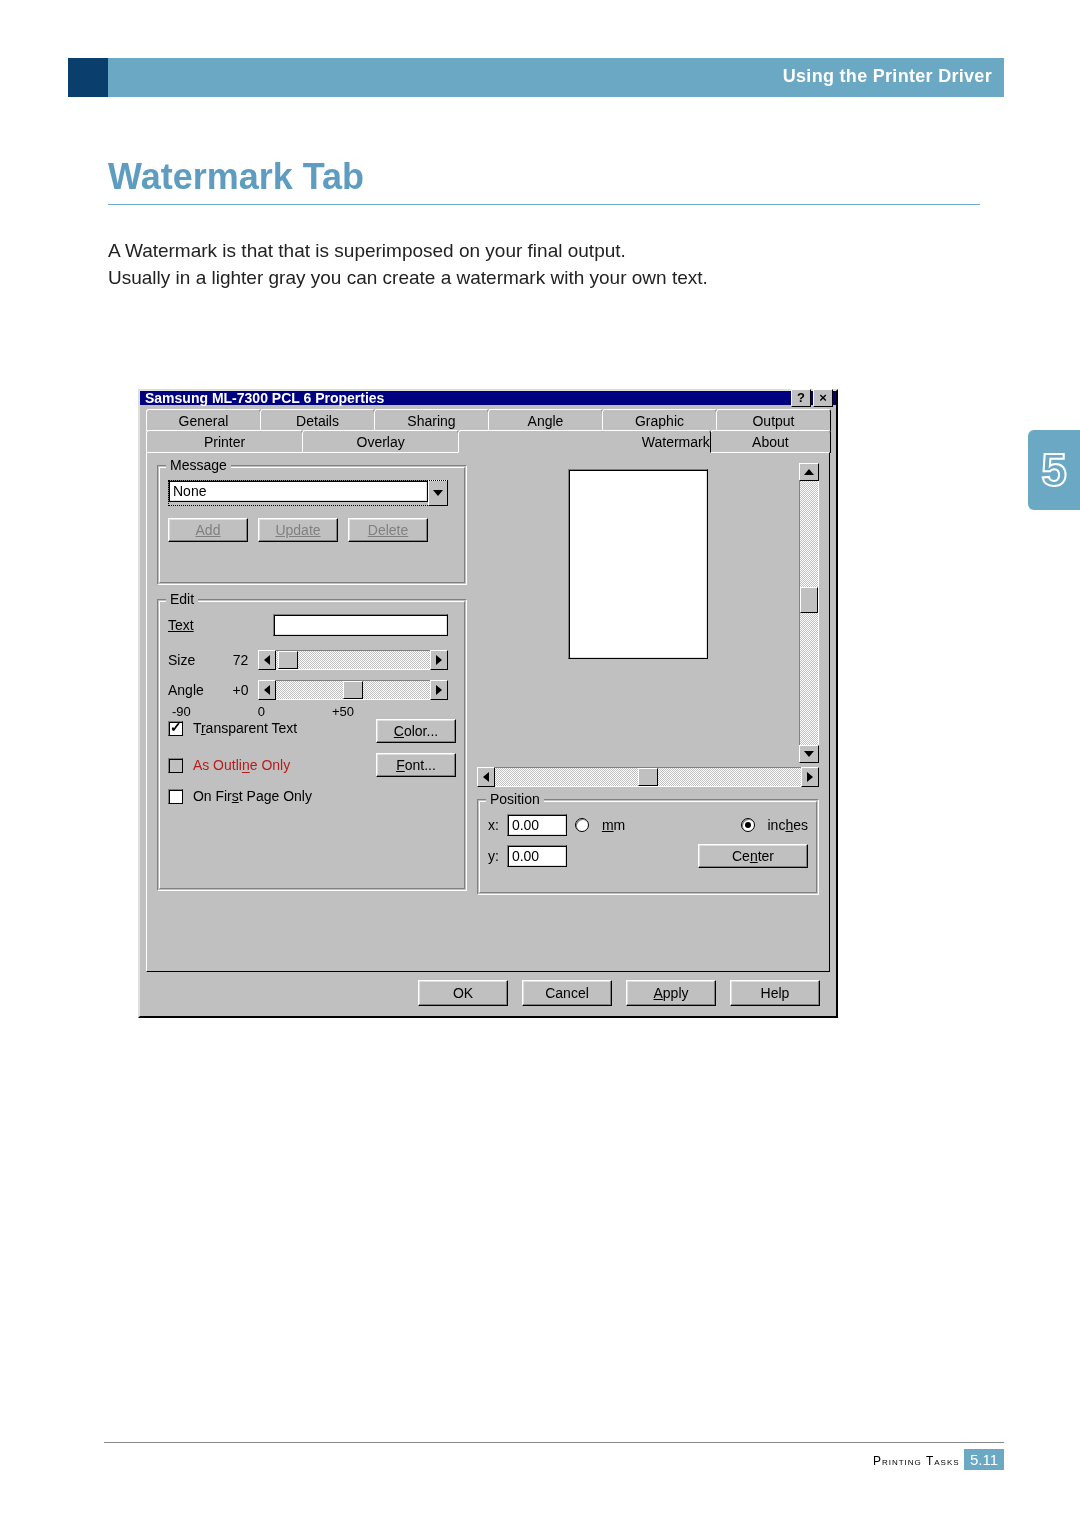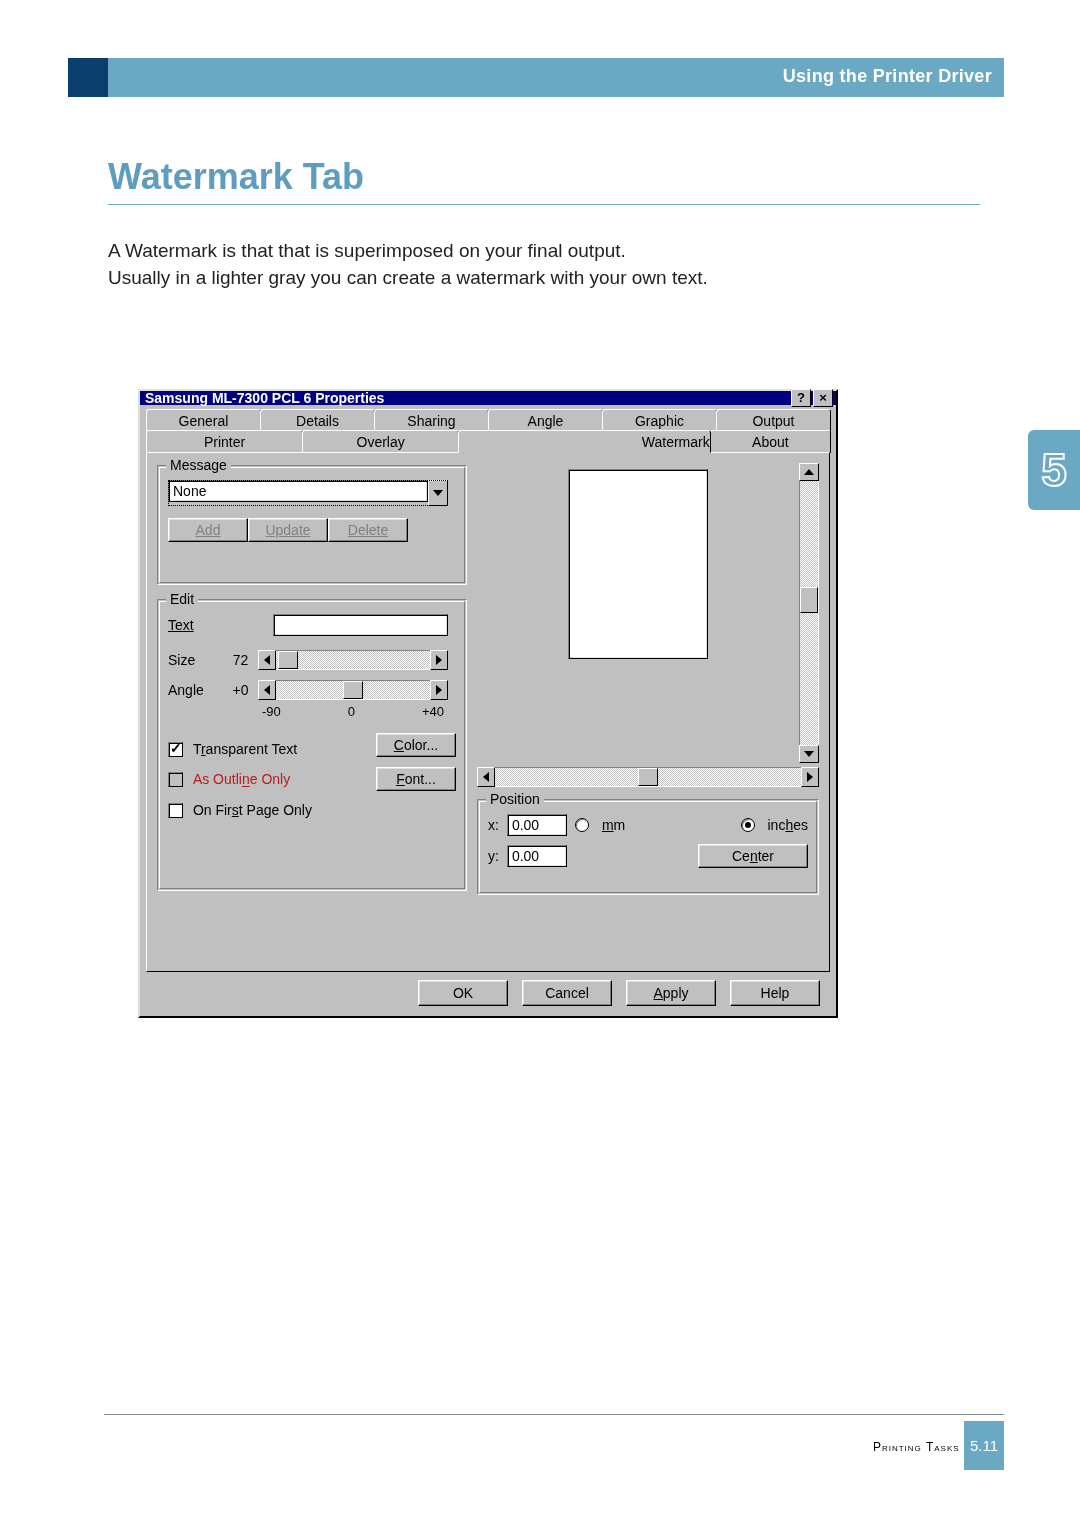--- a/index.html
+++ b/index.html
@@ -293,21 +293,21 @@
 
   
   .page-foot{
     position:absolute; bottom:56px; right:76px;
     border-top:1px solid #888; padding-top:6px;
     font-size:12px; letter-spacing:1px;
     text-align:right; width: 900px;
   }
   .page-foot .num{
     display:inline-block;background:#6aa8c4;color:#fff;
-    padding:16px 6px;font-family:"Arial Narrow",Arial;font-size:15px;letter-spacing:0;
+    padding:2px 6px;font-family:"Arial Narrow",Arial;font-size:15px;letter-spacing:0;
   }
   .smallcaps{font-variant:small-caps;}
 
   .u { text-decoration: underline; }
 </style>
 </head>
 <body>
 
 <div class="page-top-bar"></div>
 <div class="page-top-left"></div>
@@ -352,21 +352,21 @@
       <div class="left-col">
 
         <div class="groupbox" style="height:120px;">
           <div class="legend">Message</div>
           <div class="combo hash-dotted" style="width:280px;">
             <div class="inset cb-field textfield">None</div>
             <div class="cb-btn">
                 <div class="tri-down"></div>
               </div>
           </div>
-          <div style="display:flex;margin-top:12px;">
+          <div style="display:flex;gap:10px;margin-top:12px;">
             <div class="btn disabled" style="width:80px"><span class="u">Add</span></div>
             <div class="btn disabled" style="width:80px"><span class="u">Update</span></div>
             <div class="btn disabled" style="width:80px"><span class="u">Delete</span></div>
           </div>
         </div>
 
         <div class="groupbox" style="height:292px;">
           <div class="legend">Edit</div>
 
           <div style="display:flex;align-items:center;margin-bottom:14px;">
@@ -399,27 +399,27 @@
                   <div class="tri-left"></div>
                 </div>
               <div class="track">
                   <div class="thumb" style="left:calc(50% - 10px)"></div>
                 </div>
               <div class="arrow">
                   <div class="tri-right"></div>
                 </div>
             </div>
           </div>
-          <div class="tick-labels" style="margin-left:90px;width:190px;margin-top:4px;gap:8px;">
+          <div class="tick-labels" style="width:190px;margin-top:4px;gap:8px;">
             <span>-90</span>
             <span>0</span>
-            <span>+40</span>
-          </div>
-
-          <div style="margin-top:14px;display:flex;align-items:flex-end;">
+            <span>+50</span>
+          </div>
+
+          <div style="display:flex;align-items:flex-start;">
             <div style="flex:1">
               <span class="checkbox checked"></span>
               <span class="chk-label">T<span class="u">r</span>ansparent Text</span>
             </div>
             <div class="btn" style="width:80px"><span class="u">C</span>olor...</div>
           </div>
 
           <div style="margin-top:10px;display:flex;align-items:center;">
             <div style="flex:1">
               <span class="checkbox disabled"></span>

